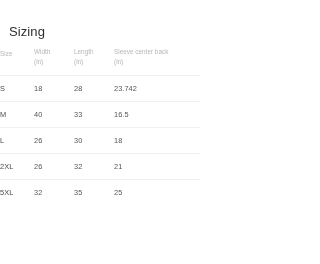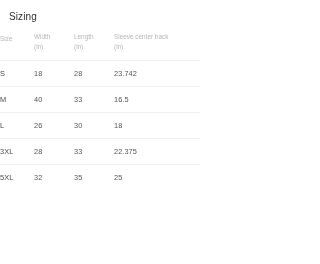--- a/index.html
+++ b/index.html
@@ -15,24 +15,24 @@
     -webkit-font-smoothing: antialiased;
   }
   .panel {
     width: 200px;
     height: 264px;
     box-sizing: border-box;
     padding: 0;
     position: relative;
   }
   .title {
-    font-size: 10px;
+    font-size: 13px;
     color: #2f2f2f;
     font-weight: 400;
-    padding: 10px 0 0 9px;
+    padding: 25px 0 0 9px;
     letter-spacing: 0.1px;
     line-height: 13px;
   }
   table.size-table {
     width: 100%;
     border-collapse: collapse;
     table-layout: fixed;
     margin-top: 9px;
   }
   table.size-table th,
@@ -130,24 +130,24 @@
           <td class="length-c">33</td>
           <td class="sleeve-c">16.5</td>
         </tr>
         <tr>
           <td class="size-c">L</td>
           <td class="width-c">26</td>
           <td class="length-c">30</td>
           <td class="sleeve-c">18</td>
         </tr>
         <tr>
-          <td class="size-c">3XL</td>
-          <td class="width-c">28</td>
-          <td class="length-c">33</td>
-          <td class="sleeve-c">22.375</td>
+          <td class="size-c">2XL</td>
+          <td class="width-c">26</td>
+          <td class="length-c">32</td>
+          <td class="sleeve-c">21</td>
         </tr>
         <tr>
           <td class="size-c">5XL</td>
           <td class="width-c">32</td>
           <td class="length-c">35</td>
           <td class="sleeve-c">25</td>
         </tr>
       </tbody>
   </table>
 

